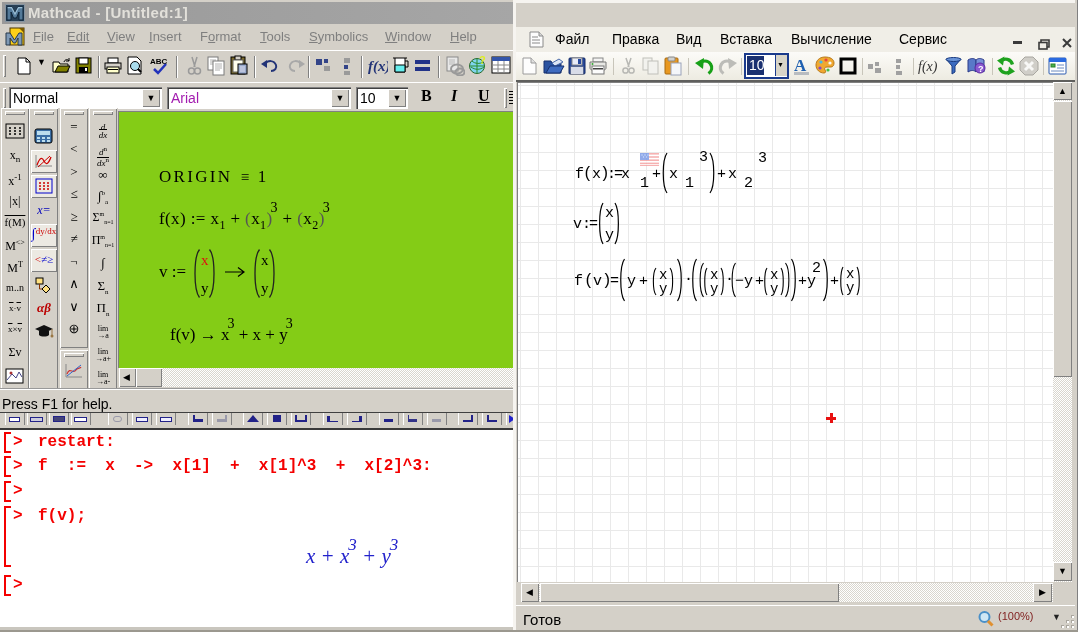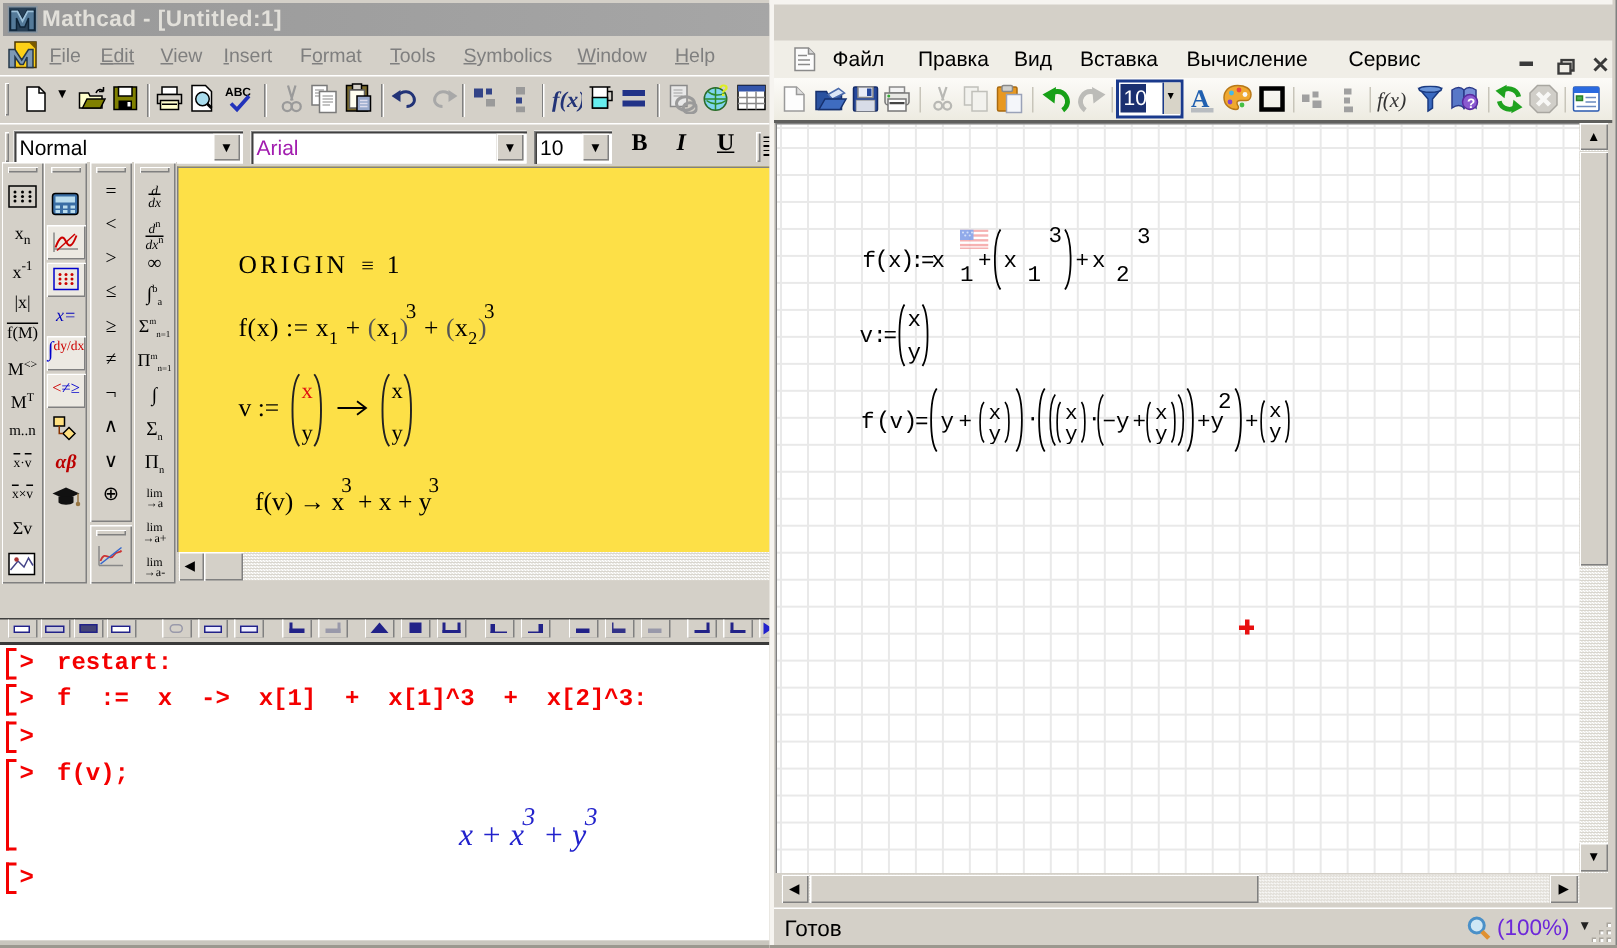--- a/index.html
+++ b/index.html
@@ -318,21 +318,21 @@
     <div class="palbtn" style="left:90px;top:102px;font-size:12px;">Σ<sup style="font-size:6px;">m</sup><sub style="font-size:6px;">n=1</sub></div>
     <div class="palbtn" style="left:90px;top:125px;font-size:12px;">Π<sup style="font-size:6px;">m</sup><sub style="font-size:6px;">n=1</sub></div>
     <div class="palbtn" style="left:90px;top:147px;font-size:13px;">∫</div>
     <div class="palbtn" style="left:90px;top:170px;font-size:13px;">Σ<sub style="font-size:7px;">n</sub></div>
     <div class="palbtn" style="left:90px;top:192px;font-size:13px;">Π<sub style="font-size:7px;">n</sub></div>
     <div class="palbtn" style="left:90px;top:214px;font-size:8px;line-height:7px;padding-top:3px;">lim<br>→a</div>
     <div class="palbtn" style="left:90px;top:237px;font-size:8px;line-height:7px;padding-top:3px;">lim<br>→a+</div>
     <div class="palbtn" style="left:90px;top:260px;font-size:8px;line-height:7px;padding-top:3px;">lim<br>→a-</div>
   </div>
 
-  <div class="abs" id="mcws" style="left:118px;top:111px;width:397px;height:257px;background:#fde047;border-top:1px solid #808080;border-left:1px solid #808080;overflow:hidden;font-family:'Liberation Serif',serif;color:#000;">
+  <div class="abs" id="mcws" style="left:118px;top:111px;width:397px;height:257px;background:#84cc16;border-top:1px solid #808080;border-left:1px solid #808080;overflow:hidden;font-family:'Liberation Serif',serif;color:#000;">
     <div class="abs" style="left:40px;top:55px;font-size:17px;"><span style="letter-spacing:2.3px;">ORIGIN</span>&nbsp;&nbsp;<span style="font-size:15px;">≡</span>&nbsp;&nbsp;1</div>
     <div class="abs" style="left:40px;top:97px;font-size:17px;letter-spacing:0.4px;">f(x)&nbsp;:=&nbsp;x<span style="position:relative;top:5px;font-size:12px;">1</span> + <span style="color:#555;">(</span>x<span style="position:relative;top:5px;font-size:12px;">1</span><span style="color:#555;">)</span><span style="position:relative;top:-12px;font-size:14px;margin-left:-2px;">3</span> + <span style="color:#555;">(</span>x<span style="position:relative;top:5px;font-size:12px;">2</span><span style="color:#555;">)</span><span style="position:relative;top:-12px;font-size:14px;margin-left:-2px;">3</span></div>
     <div class="abs" style="left:40px;top:136px;font-size:17px;">
       <span style="position:relative;top:14px;">v&nbsp;:=&nbsp;</span><span style="display:inline-block;vertical-align:top;"><svg width="29" height="51">
             <path d="M9.5 1.5 C3.5 9 3.5 42 9.5 49.5" fill="none" stroke="#222" stroke-width="1.3"></path>
             <path d="M19.5 1.5 C25.5 9 25.5 42 19.5 49.5" fill="none" stroke="#222" stroke-width="1.3"></path>
             <text x="11" y="17" font-size="15" font-family="Liberation Serif" fill="#e01010">x</text>
             <text x="11" y="45" font-size="15" font-family="Liberation Serif" fill="#000">y</text>
           </svg></span><span style="position:relative;top:14px;">&nbsp;<svg width="22" height="12" style="position:relative;top:1px;">
             <path d="M1 6 L20 6 M14 1.5 L20 6 L14 10.5" stroke="#000" fill="none" stroke-width="1.2"></path>
@@ -347,20 +347,23 @@
   </div>
 
   <div class="abs" style="left:119px;top:368px;width:396px;height:19px;">
     <div class="abs checker" style="left:0;top:0;width:396px;height:19px;"></div>
     <div class="abs raised" style="left:0;top:0;width:17px;height:19px;background:#d4d0c8;">
         <span style="position:absolute;left:4px;top:4px;font-size:9px;color:#000;">◀</span>
       </div>
     <div class="abs raised" style="left:17px;top:0;width:26px;height:19px;background:#d4d0c8;"></div>
   </div>
 
+  <div class="abs" style="left:0;top:388px;width:515px;height:24px;background:#d4d0c8;border-top:1px solid #999999;box-shadow:inset 0 1px 0 #ffffff;">
+    <div style="position:absolute;left:2px;top:7px;font-size:14px;color:#000;">Press F1 for help.</div>
+  </div>
 </div>
 
 <div class="abs" id="maple" style="left:0;top:412px;width:515px;height:220px;background:#d4d0c8;">
   <div class="abs" id="mapletb" style="left:0;top:0;width:515px;height:14px;overflow:hidden;border-top:1px solid #404040;">
     <div class="abs raised" style="left:5px;top:-9px;width:20px;height:22px;">
         <div class="abs" style="left:4px;top:13px;width:11px;height:5px;border:1px solid #228;background:#fff;"></div>
       </div>
     <div class="abs raised" style="left:27px;top:-9px;width:20px;height:22px;">
         <div class="abs" style="left:3px;top:13px;width:13px;height:5px;border:1px solid #228;background:#ccd;"></div>
       </div>
@@ -753,21 +756,21 @@
         <span style="position:absolute;left:6px;top:4px;font-size:9px;color:#000;">▶</span>
       </div>
   </div>
 
   <div class="abs" style="left:3px;top:605px;width:562px;height:25px;background:#d4d0c8;border-top:1px solid #ffffff;font-size:14px;">
     <span class="abs" style="left:7px;top:5px;color:#000;font-size:15px;">Готов</span>
     <svg class="abs" style="left:461px;top:4px;" width="18" height="18">
         <circle cx="7.5" cy="7" r="5" fill="#cfe7f5" stroke="#4a90c8" stroke-width="2"></circle>
         <path d="M11 11 L15.5 15.5" stroke="#e09030" stroke-width="3"></path>
       </svg>
-    <span class="abs" style="left:482px;top:4px;color:#6d28d9;font-size:15px;">(100%)</span>
+    <span class="abs" style="left:482px;top:4px;color:#7f1d1d;font-size:11px;">(100%)</span>
     <span class="abs" style="left:536px;top:6px;font-size:9px;color:#222;">▼</span>
     <svg class="abs" style="left:545px;top:8px;" width="14" height="14">
       <g fill="#aaa69e">
           <rect x="10" y="1" width="3" height="3"></rect>
           <rect x="10" y="6" width="3" height="3"></rect>
           <rect x="10" y="11" width="3" height="3"></rect>
           <rect x="5" y="6" width="3" height="3"></rect>
           <rect x="5" y="11" width="3" height="3"></rect>
           <rect x="0" y="11" width="3" height="3"></rect>
         </g>

